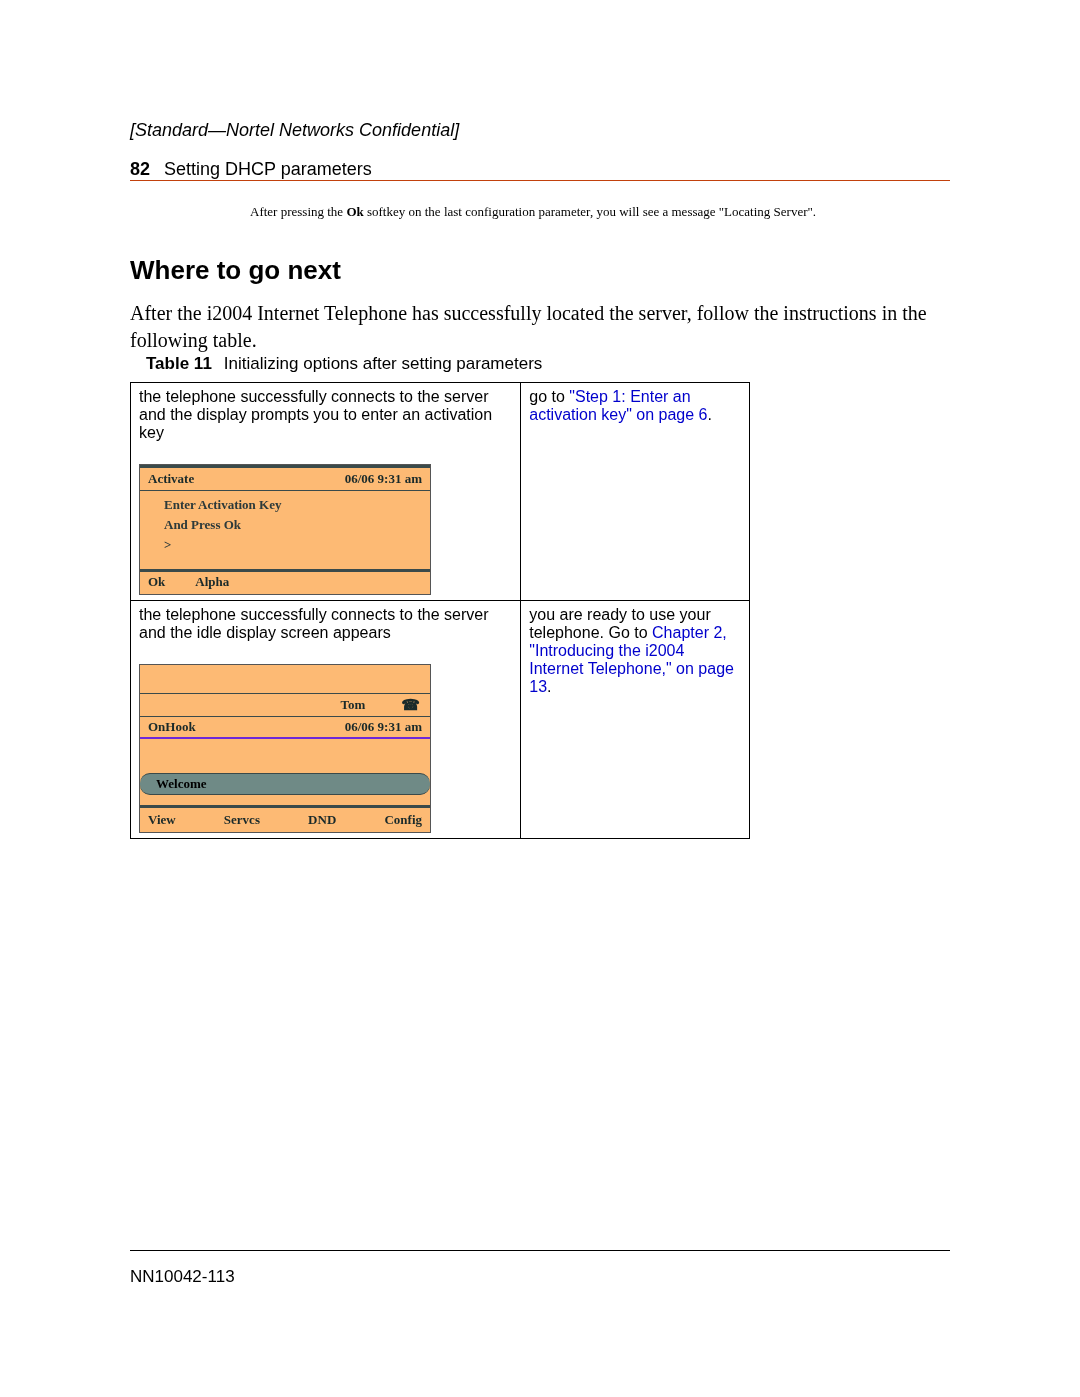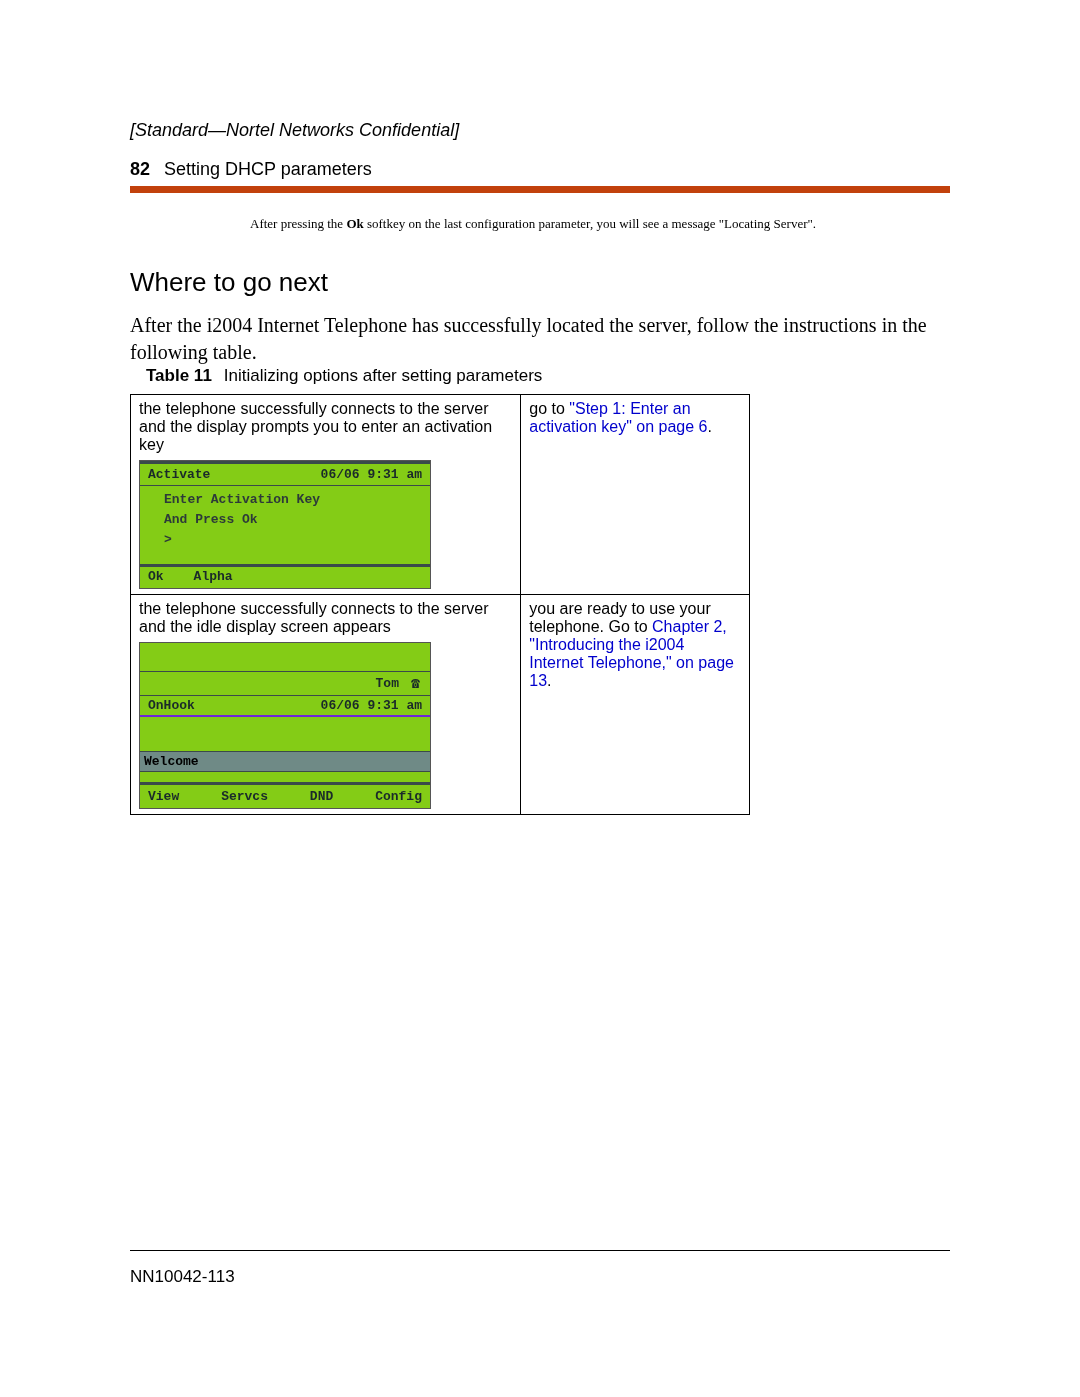--- a/index.html
+++ b/index.html
@@ -18,38 +18,37 @@
   }
   .confidential {
     font-style: italic;
     font-size: 18px;
     font-family: Arial, Helvetica, sans-serif;
     margin-bottom: 18px;
   }
   .header-line {
     font-family: Arial, Helvetica, sans-serif;
     font-size: 18px;
-    padding-bottom: 6px;
-    border-bottom: 7px solid #c2410c;
+    border-bottom: 1px solid #c2410c;
     margin-bottom: 22px;
   }
   .header-line .pnum {
     font-weight: bold;
     margin-right: 14px;
   }
   .intro {
     margin-left: 120px;
     font-size: 13px;
     line-height: 1.35;
     margin-bottom: 34px;
   }
   .intro b { font-weight: bold; }
   .h2 {
     font-family: Arial, Helvetica, sans-serif;
-    font-weight: normal;
+    font-weight: bold;
     font-size: 26px;
     margin-bottom: 14px;
   }
   .after-h2 {
     font-size: 20px;
     line-height: 1.35;
   }
   .table-caption {
     font-family: Arial, Helvetica, sans-serif;
     font-size: 17px;
@@ -69,28 +68,28 @@
     vertical-align: top;
     padding: 5px 8px;
   }
   table.t11 th {
     font-weight: bold;
     width: 50%;
   }
   .link { color: #0000cc; }
   
   .phone {
-    background: #84cc16;
+    background: #fdba74;
     border: 1px solid #555;
     width: 290px;
-    font-family: Liberation Mono, monospace;
+    font-family: Liberation Serif, serif;
     font-size: 13px;
     font-weight: bold;
     color: #1a2a2a;
-    margin-top: 6px;
+    margin-top: 22px;
   }
   .phone .bar {
     height: 3px; background:#3a4a4a;
   }
   .phone .thin {
     height:1px; background:#3a4a4a;
   }
   .phone .row {
     padding: 3px 8px;
     display:flex;
@@ -104,38 +103,39 @@
     color:#2d3a3a;
   }
   .phone .softkeys {
     padding: 2px 8px 4px 8px;
     display:flex;
     gap: 30px;
   }
   
   .phone2 .topblank { height: 28px; }
   .phone2 .tom-row {
-    display:flex; justify-content:flex-end; gap:12px; align-items:center;
+    display:flex; justify-content:flex-end; gap:36px; align-items:center;
     padding: 2px 10px;
     border-top:1px solid #3a4a4a;
     border-bottom:1px solid #3a4a4a;
   }
   .phone2 .onhook {
     padding: 2px 8px;
     display:flex; justify-content:space-between;
     border-bottom:2px solid #6d28d9;
   }
   .phone2 .gap1 { height: 34px; }
   .phone2 .welcome-bar {
     background:#6f8a86;
     color:#000;
-    padding: 2px 4px;
+    padding: 2px 16px;
     font-weight:bold;
     border-top:1px solid #3a4a4a;
     border-bottom:1px solid #3a4a4a;
+    border-radius:10px;
   }
   .phone2 .gap2 { height: 10px; border-bottom:3px solid #3a4a4a;}
   .phone2 .skrow {
     display:flex; justify-content:space-between;
     padding: 4px 8px;
   }
   .tel-icon { font-size: 15px; }
   .footer {
     position:absolute;
     left:130px; right:130px;

